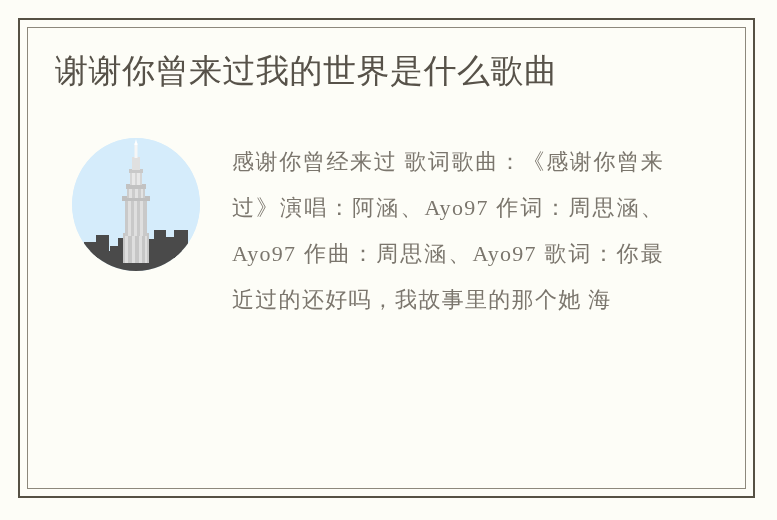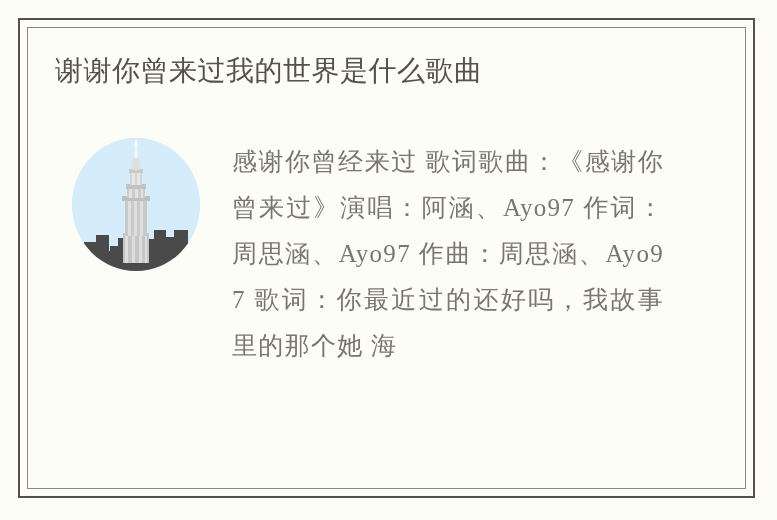--- a/index.html
+++ b/index.html
@@ -47,21 +47,21 @@
     position: absolute;
     left: 0; top: 0;
     width: 100%;
     height: 100%;
     box-sizing: border-box;
     padding: 26px 34px 0 34px;
   }
 
   .article-title {
     font-family: "Liberation Sans", "DejaVu Sans", sans-serif;
-    font-size: 28px;
+    font-size: 33px;
     line-height: 49px;
     color: #575249;
     font-weight: 400;
     letter-spacing: 0.5px;
     margin: 0;
     padding: 0 0 0 1px;
     max-width: 600px;
     white-space: normal;
     word-break: break-all;
   }
@@ -93,21 +93,21 @@
     overflow: hidden;
     background: #d5ecfb;
   }
   .thumb svg { display: block; }
 
   .excerpt {
     flex: 1 1 auto;
     margin-left: 32px;
     margin-top: 1px;
     font-family: "Liberation Serif", "DejaVu Serif", serif;
-    font-size: 25px;
+    font-size: 22px;
     line-height: 46px;
     color: #7b766d;
     letter-spacing: 1.3px;
     max-width: 432px;
     max-height: 235px;
     overflow: hidden;
     text-align: justify;
     word-break: break-all;
   }
 </style>

